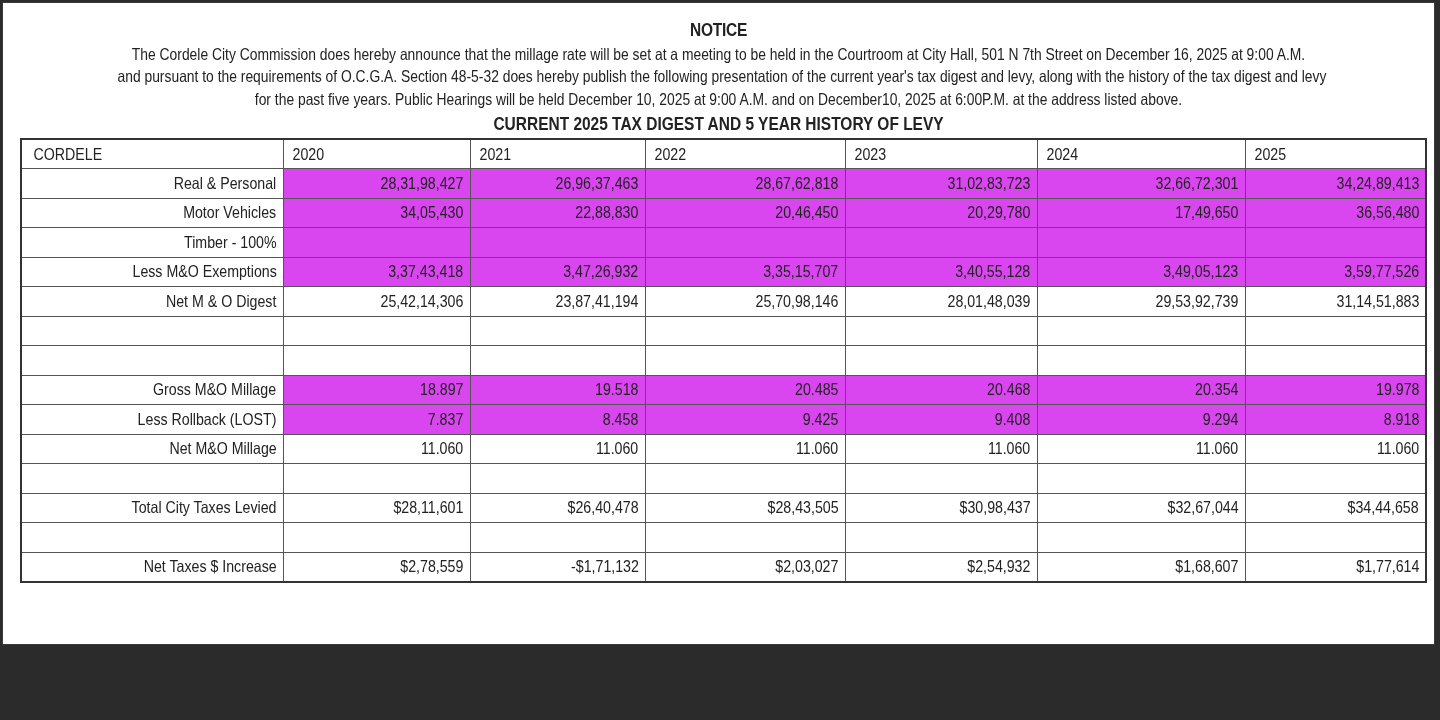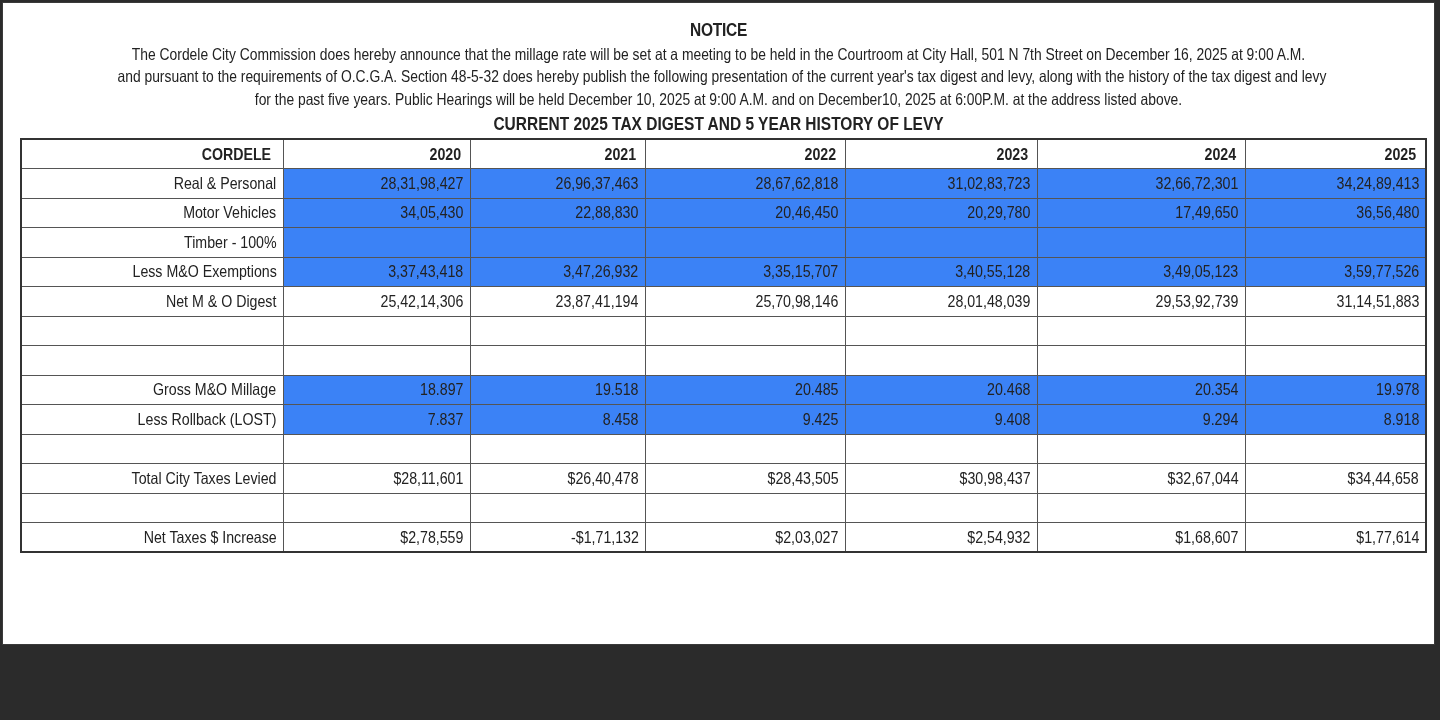--- a/index.html
+++ b/index.html
@@ -24,25 +24,25 @@
       font-size: 18px; font-weight: bold; transform: scaleX(0.86);
     }
     table {
       position: absolute; left: 17px; top: 135px; width: 1405px;
       border-collapse: collapse; border: 2px solid #333; table-layout: fixed;
     }
     td, th {
       border: 1px solid #555; height: 29.5px; font-size: 16.5px; padding: 0 6px;
       text-align: right; white-space: nowrap; overflow: hidden; font-weight: normal;
     }
-    th { text-align: right; font-weight: bold; }
+    th { text-align: left; font-weight: normal; }
     td.label { text-align: right; margin-left: 33px; }
     .cellwrap { display: inline-block; transform: scaleX(0.86); transform-origin: right center; }
     th .cellwrap { transform-origin: center center; }
-    tr.shaded td.val { background: #3b82f6; }
+    tr.shaded td.val { background: #d946ef; }
     col.c0 { width: 262px; }
     col.c1 { width: 187px; }
     col.c2 { width: 175px; }
     col.c3 { width: 200px; }
     col.c4 { width: 192px; }
     col.c5 { width: 208px; }
     col.c6 { width: 181px; }
   </style>
 </head>
 <body>
@@ -153,20 +153,29 @@
         <tr class="shaded">
           <td class="label"><span class="cellwrap">Less Rollback (LOST)</span></td>
           <td class="val"><span class="cellwrap">7.837</span></td>
           <td class="val"><span class="cellwrap">8.458</span></td>
           <td class="val"><span class="cellwrap">9.425</span></td>
           <td class="val"><span class="cellwrap">9.408</span></td>
           <td class="val"><span class="cellwrap">9.294</span></td>
           <td class="val"><span class="cellwrap">8.918</span></td>
         </tr>
         <tr>
+          <td class="label"><span class="cellwrap">Net M&amp;O Millage</span></td>
+          <td class="val"><span class="cellwrap">11.060</span></td>
+          <td class="val"><span class="cellwrap">11.060</span></td>
+          <td class="val"><span class="cellwrap">11.060</span></td>
+          <td class="val"><span class="cellwrap">11.060</span></td>
+          <td class="val"><span class="cellwrap">11.060</span></td>
+          <td class="val"><span class="cellwrap">11.060</span></td>
+        </tr>
+        <tr>
           <td class="label"><span class="cellwrap"></span></td>
           <td class="val"><span class="cellwrap"></span></td>
           <td class="val"><span class="cellwrap"></span></td>
           <td class="val"><span class="cellwrap"></span></td>
           <td class="val"><span class="cellwrap"></span></td>
           <td class="val"><span class="cellwrap"></span></td>
           <td class="val"><span class="cellwrap"></span></td>
         </tr>
         <tr>
           <td class="label"><span class="cellwrap">Total City Taxes Levied</span></td>

